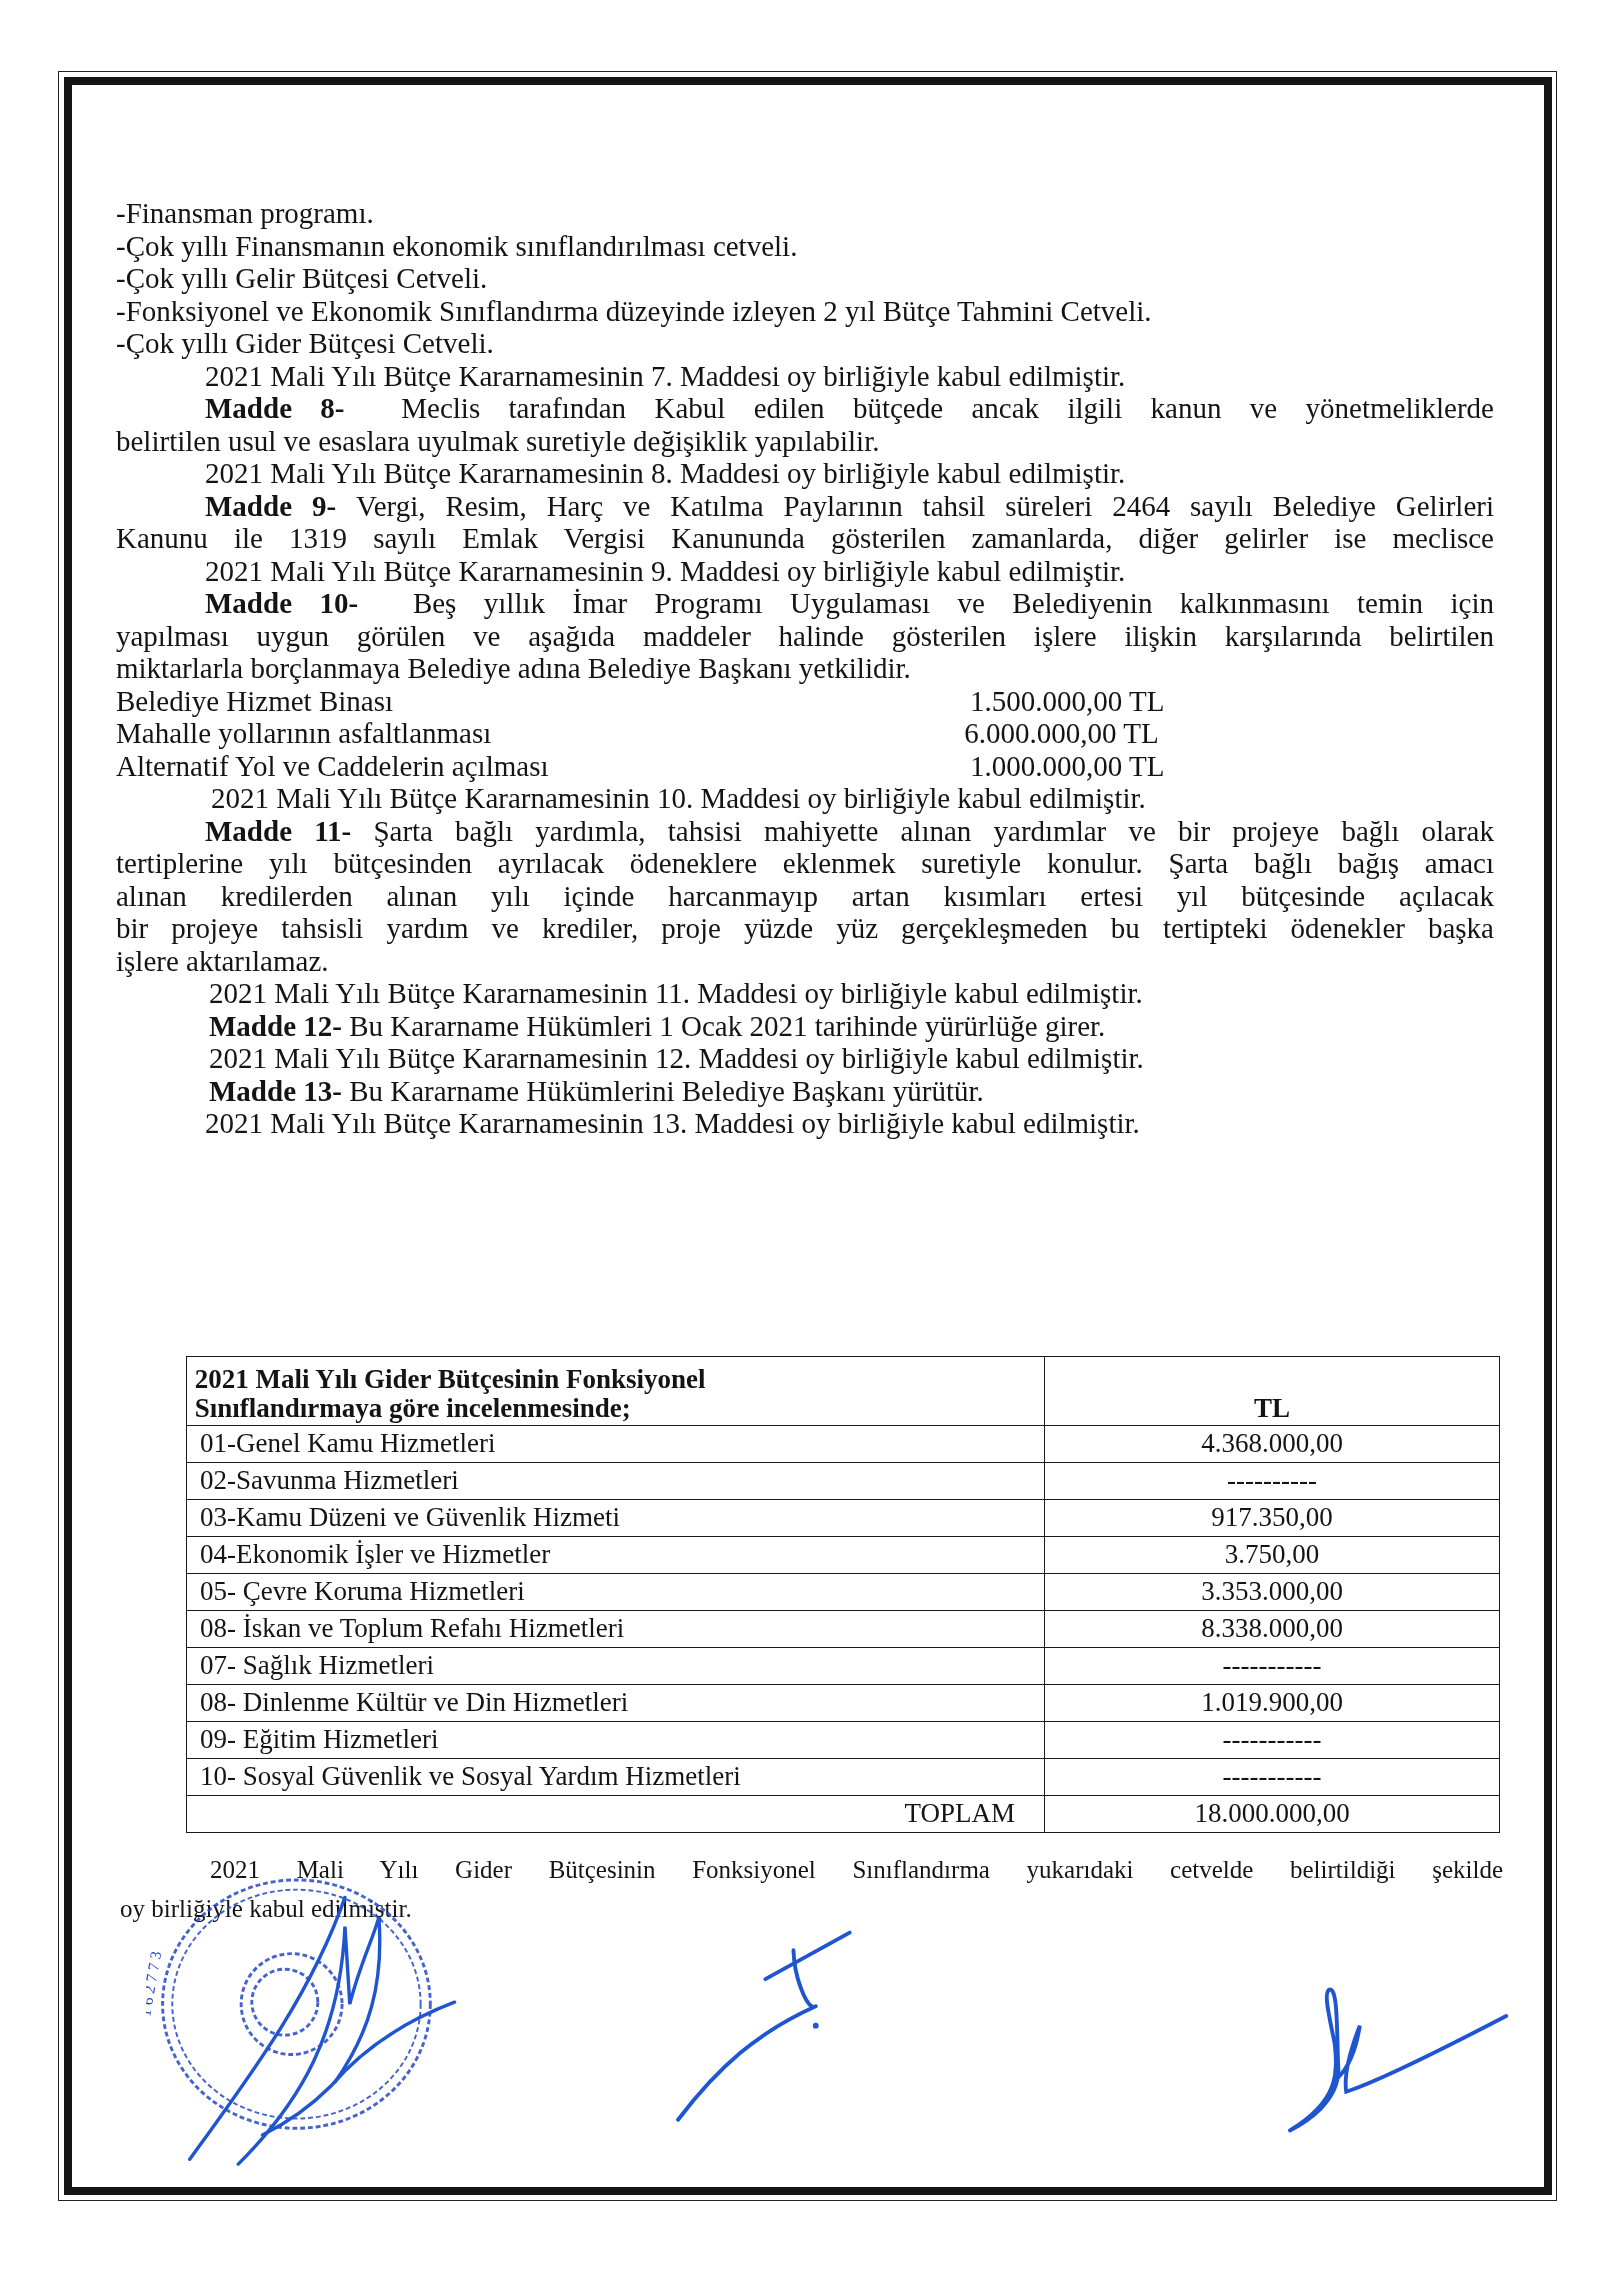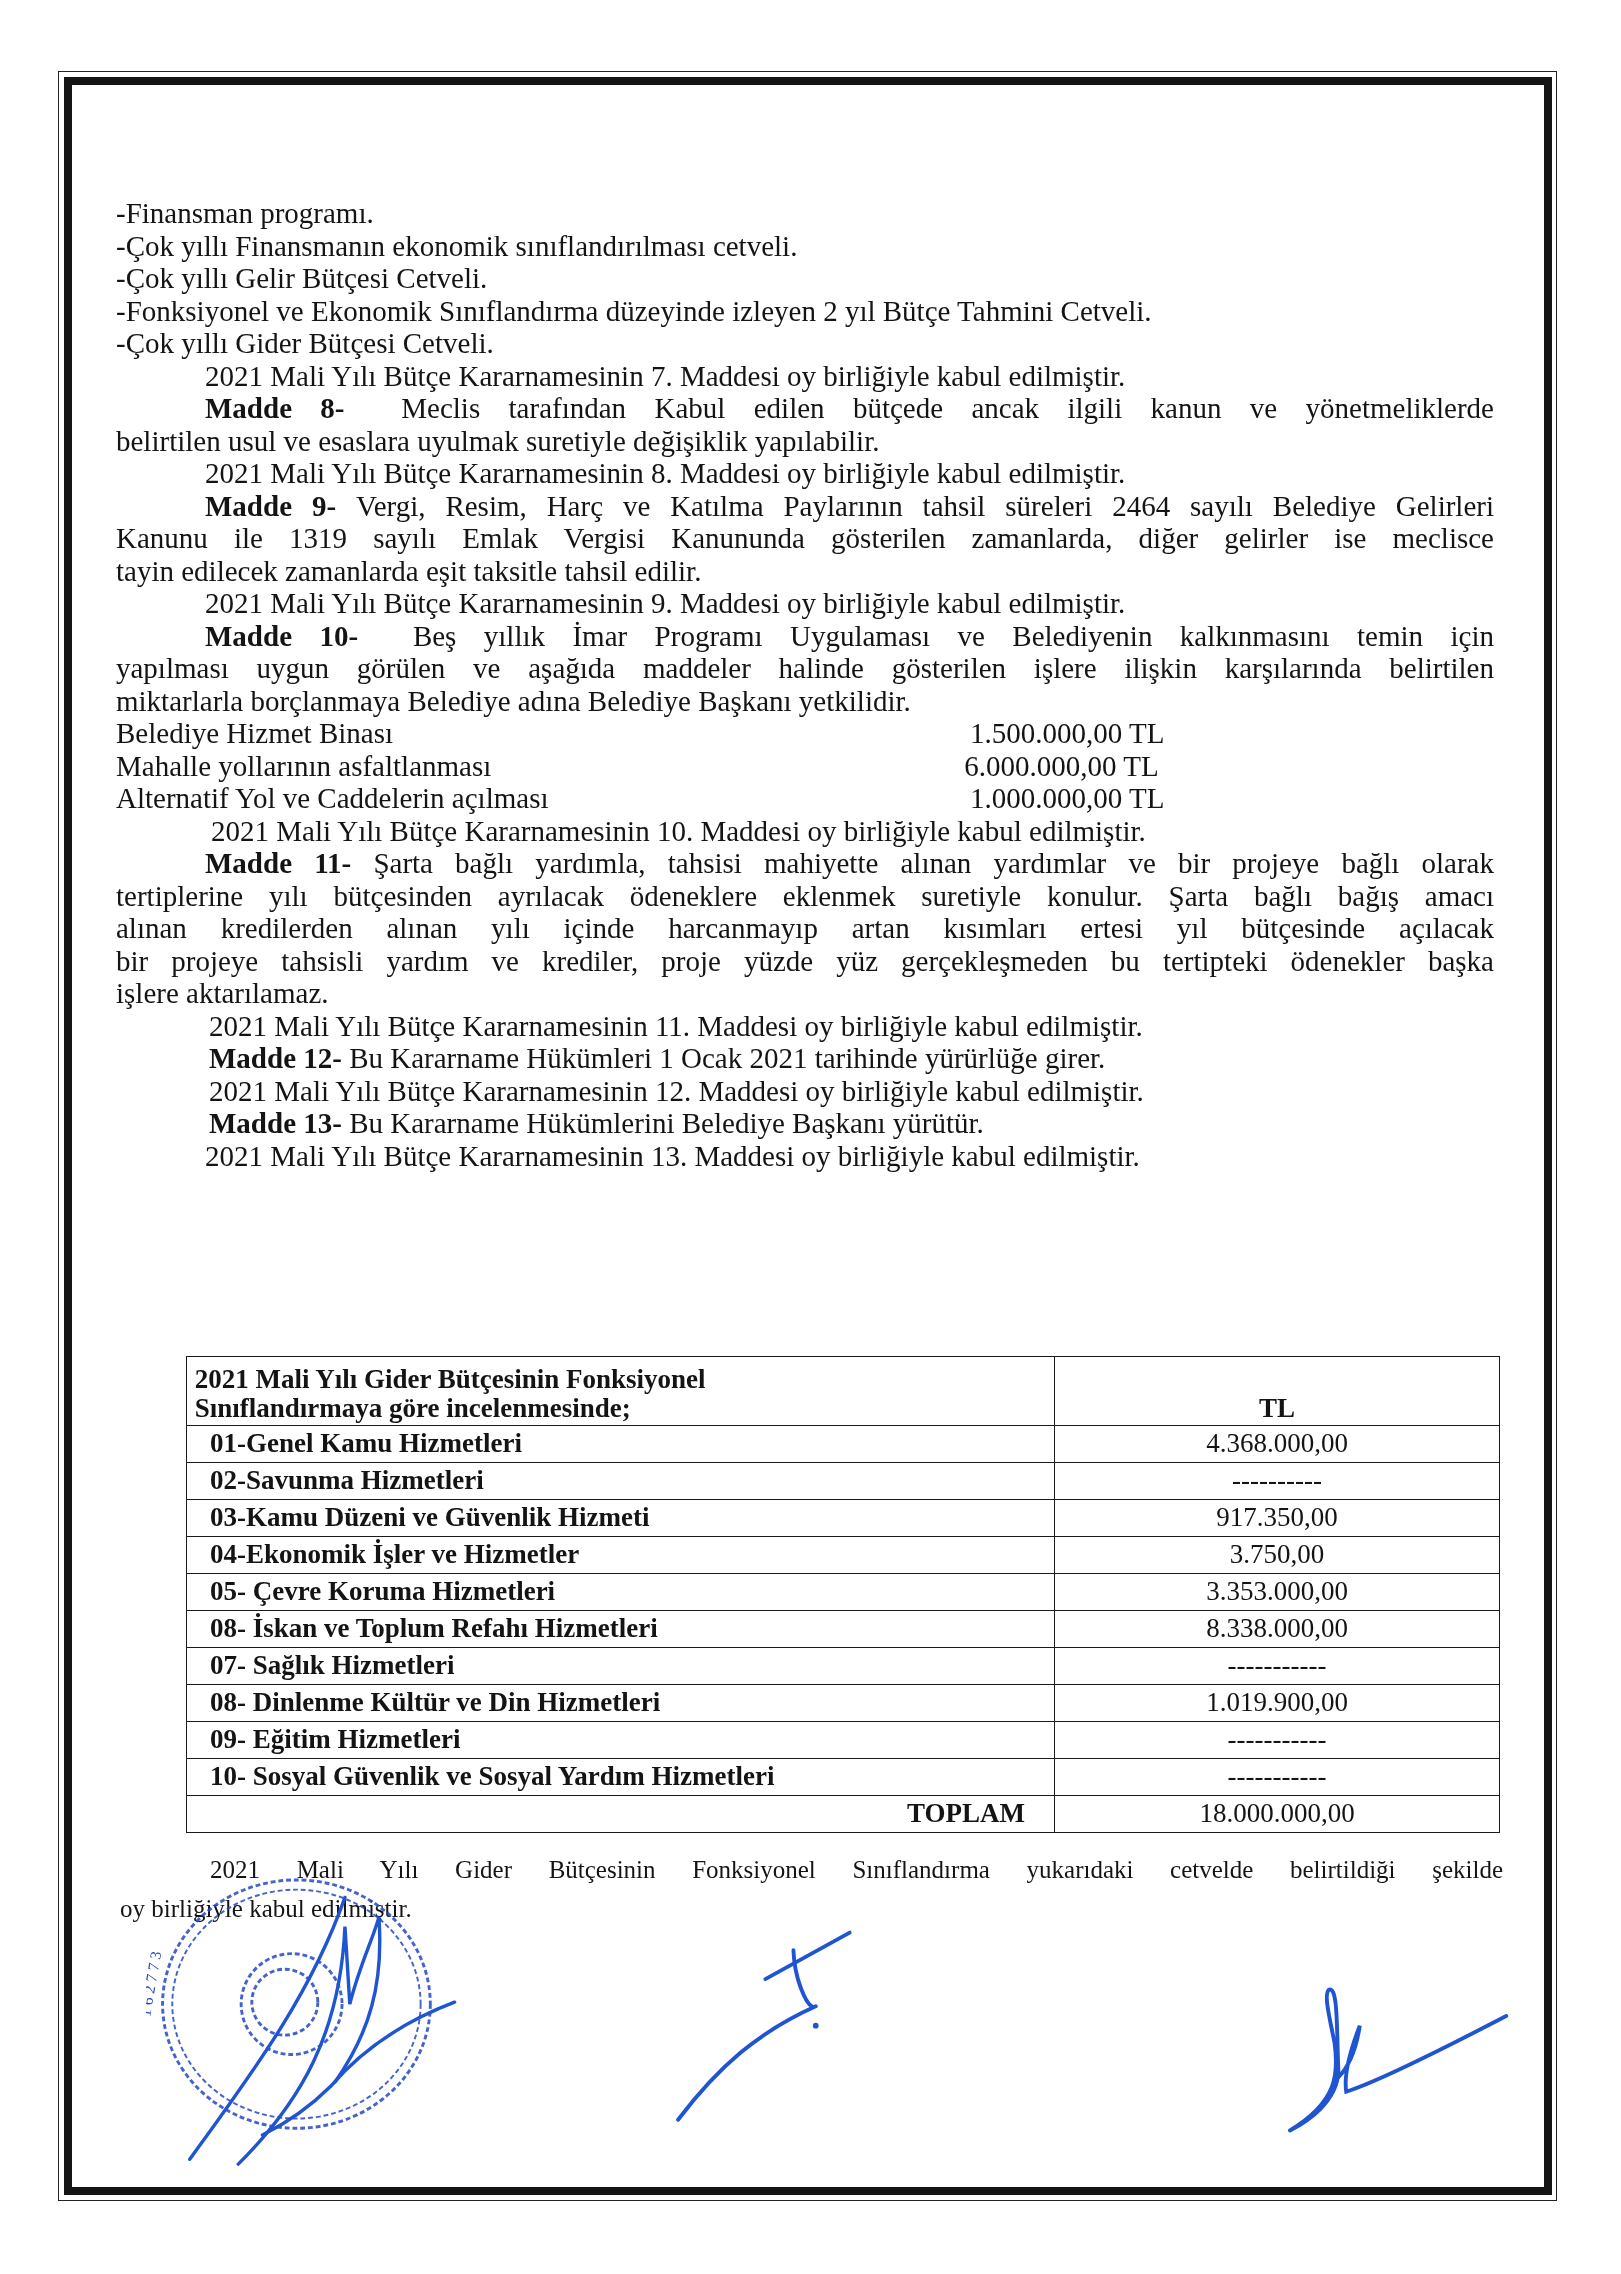--- a/index.html
+++ b/index.html
@@ -14,21 +14,21 @@
   .line { white-space:nowrap; }
   .indent2 { padding-left:89px; }
   .just-full { text-align:justify; text-align-last:justify; white-space:normal; }
   b.madde { font-weight:bold; }
   .amount-row { display:flex; white-space:nowrap;align-items:center; }
   .amount-row .lbl { width:854px; }
   .amount-row .amt { }
   table.func { position:absolute; left:186px; top:1356px; width:1314px;
                border-collapse:collapse; font-size:27px; }
   table.func td { border:1.9px solid #1a1a1a; padding:0 7.8px; line-height:29px; height:36px; }
-  table.func td.name { width:815px; padding-left:23px;font-weight:bold; }
+  table.func td.name { width:815px; padding-left:13px; }
   table.func td.val { text-align:center; }
   table.func tr.head td { font-weight:bold; height:66px; vertical-align:bottom; padding-left:7.8px; padding-bottom:1.9px; }
   table.func tr.total td.name { text-align:right; padding-right:29px; }
   .after { position:absolute; left:120px; top:1850px; width:1383px; font-size:25px; line-height:39px; }
   .after .p1 { padding-left:90px; text-align:justify; text-align-last:justify; }
   .sig { position:absolute; }
 </style>
 </head>
 <body>
 
@@ -46,21 +46,20 @@
   <div class="just-full indent2">
     <b class="madde">Madde 8-</b>&nbsp;&nbsp;<span>Meclis tarafından Kabul edilen bütçede ancak ilgili kanun ve yönetmeliklerde</span>
   </div>
   <div class="line">belirtilen usul ve esaslara uyulmak suretiyle değişiklik yapılabilir.</div>
   <div class="line indent2">2021 Mali Yılı Bütçe Kararnamesinin 8. Maddesi oy birliğiyle kabul edilmiştir.</div>
 
   <div class="just-full indent2">
     <b class="madde">Madde 9-</b>&nbsp;<span>Vergi, Resim, Harç ve Katılma  Paylarının tahsil süreleri 2464 sayılı Belediye Gelirleri</span>
   </div>
   <div class="just-full">Kanunu ile 1319 sayılı Emlak Vergisi Kanununda gösterilen zamanlarda, diğer gelirler ise meclisce</div>
-  <div class="line">tayin edilecek zamanlarda eşit taksitle tahsil edilir.</div>
   <div class="line indent2">2021 Mali Yılı Bütçe Kararnamesinin 9. Maddesi oy birliğiyle kabul edilmiştir.</div>
 
   <div class="just-full indent2">
     <b class="madde">Madde 10-</b>&nbsp;&nbsp;<span>Beş yıllık İmar Programı Uygulaması ve Belediyenin kalkınmasını temin için</span>
   </div>
   <div class="just-full">yapılması uygun görülen ve aşağıda maddeler halinde gösterilen işlere ilişkin  karşılarında belirtilen</div>
   <div class="line">miktarlarla borçlanmaya Belediye adına Belediye Başkanı yetkilidir.</div>
   <div class="amount-row">
     <span class="lbl">Belediye Hizmet Binası</span>
     <span class="amt">1.500.000,00 TL</span>

